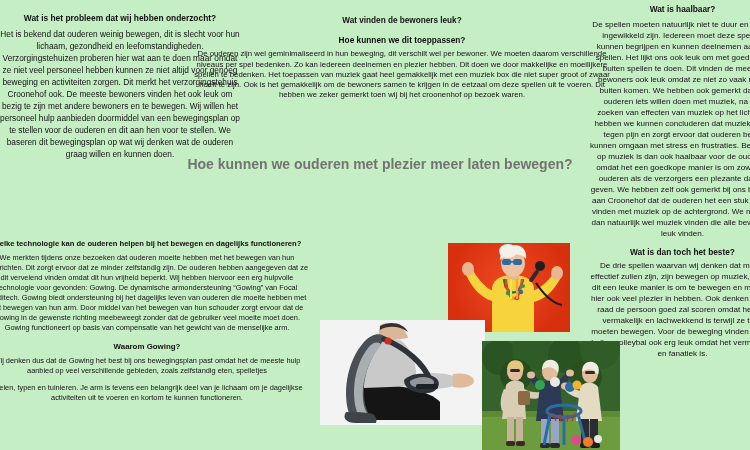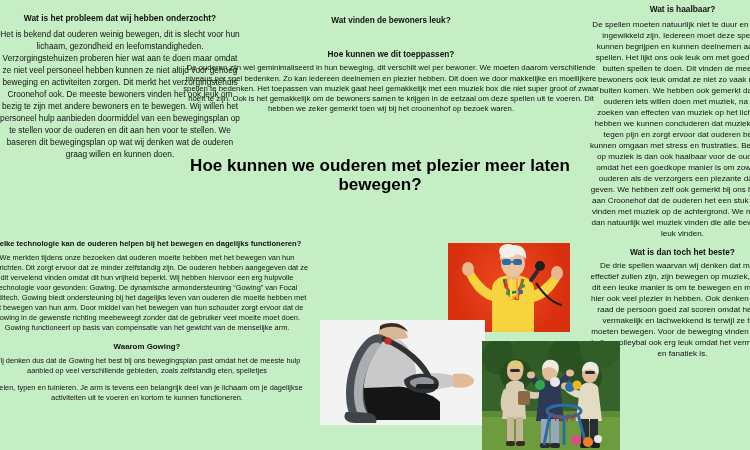--- a/index.html
+++ b/index.html
@@ -41,26 +41,26 @@
   
   #col1-top {
     left: -2px; top: 14px; width: 244px;
     font-size: 8.1px;
   }
   #col1-top .hd { font-size: 8.4px; }
   #col1-top .bd { font-size: 8.3px; line-height: 1.45; }
 
   
   #col2-top {
-    left: 181px; top: 16px; width: 420px;
+    left: 192px; top: 16px; width: 420px;
     font-size: 7.6px;
   }
   #col2-top .hd { font-size: 8.2px; }
   #col2-top .bd { font-size: 7.8px; line-height: 1.30; }
-  #col2-top .hd2 { font-size: 8.3px; margin-top: 24px; }
+  #col2-top .hd2 { font-size: 8.3px; margin-top: 10px; }
 
   
   #col3 {
     left: 590px; top: 5px; width: 185px;
     font-size: 8px;
   }
   #col3 .hd { font-size: 8.3px; }
   #col3 .bd { font-size: 8.1px; line-height: 1.36; }
   #col3 .hd2 { font-size: 8.3px; margin-top: 9px; margin-bottom: 2px;}
 
@@ -72,25 +72,25 @@
   }
   #mainTitle {
     font-size: 43px;
     font-weight: 400;
     letter-spacing: -0.5px;
     line-height: 1.0;
     margin: 0;
     color: #000;
   }
   #subTitle {
-    font-size: 17px;
+    font-size: 14px;
     font-weight: bold;
     margin: 7px 0 0 0;
     line-height: 1.1;
-    color: #000000;
+    color: #737373;
   }
   #authors {
     font-size: 10.4px;
     margin: 6px 0 0 0;
     color: #111;
   }
 
   
   #col1-bot {
     left: -18px; top: 240px; width: 330px;

